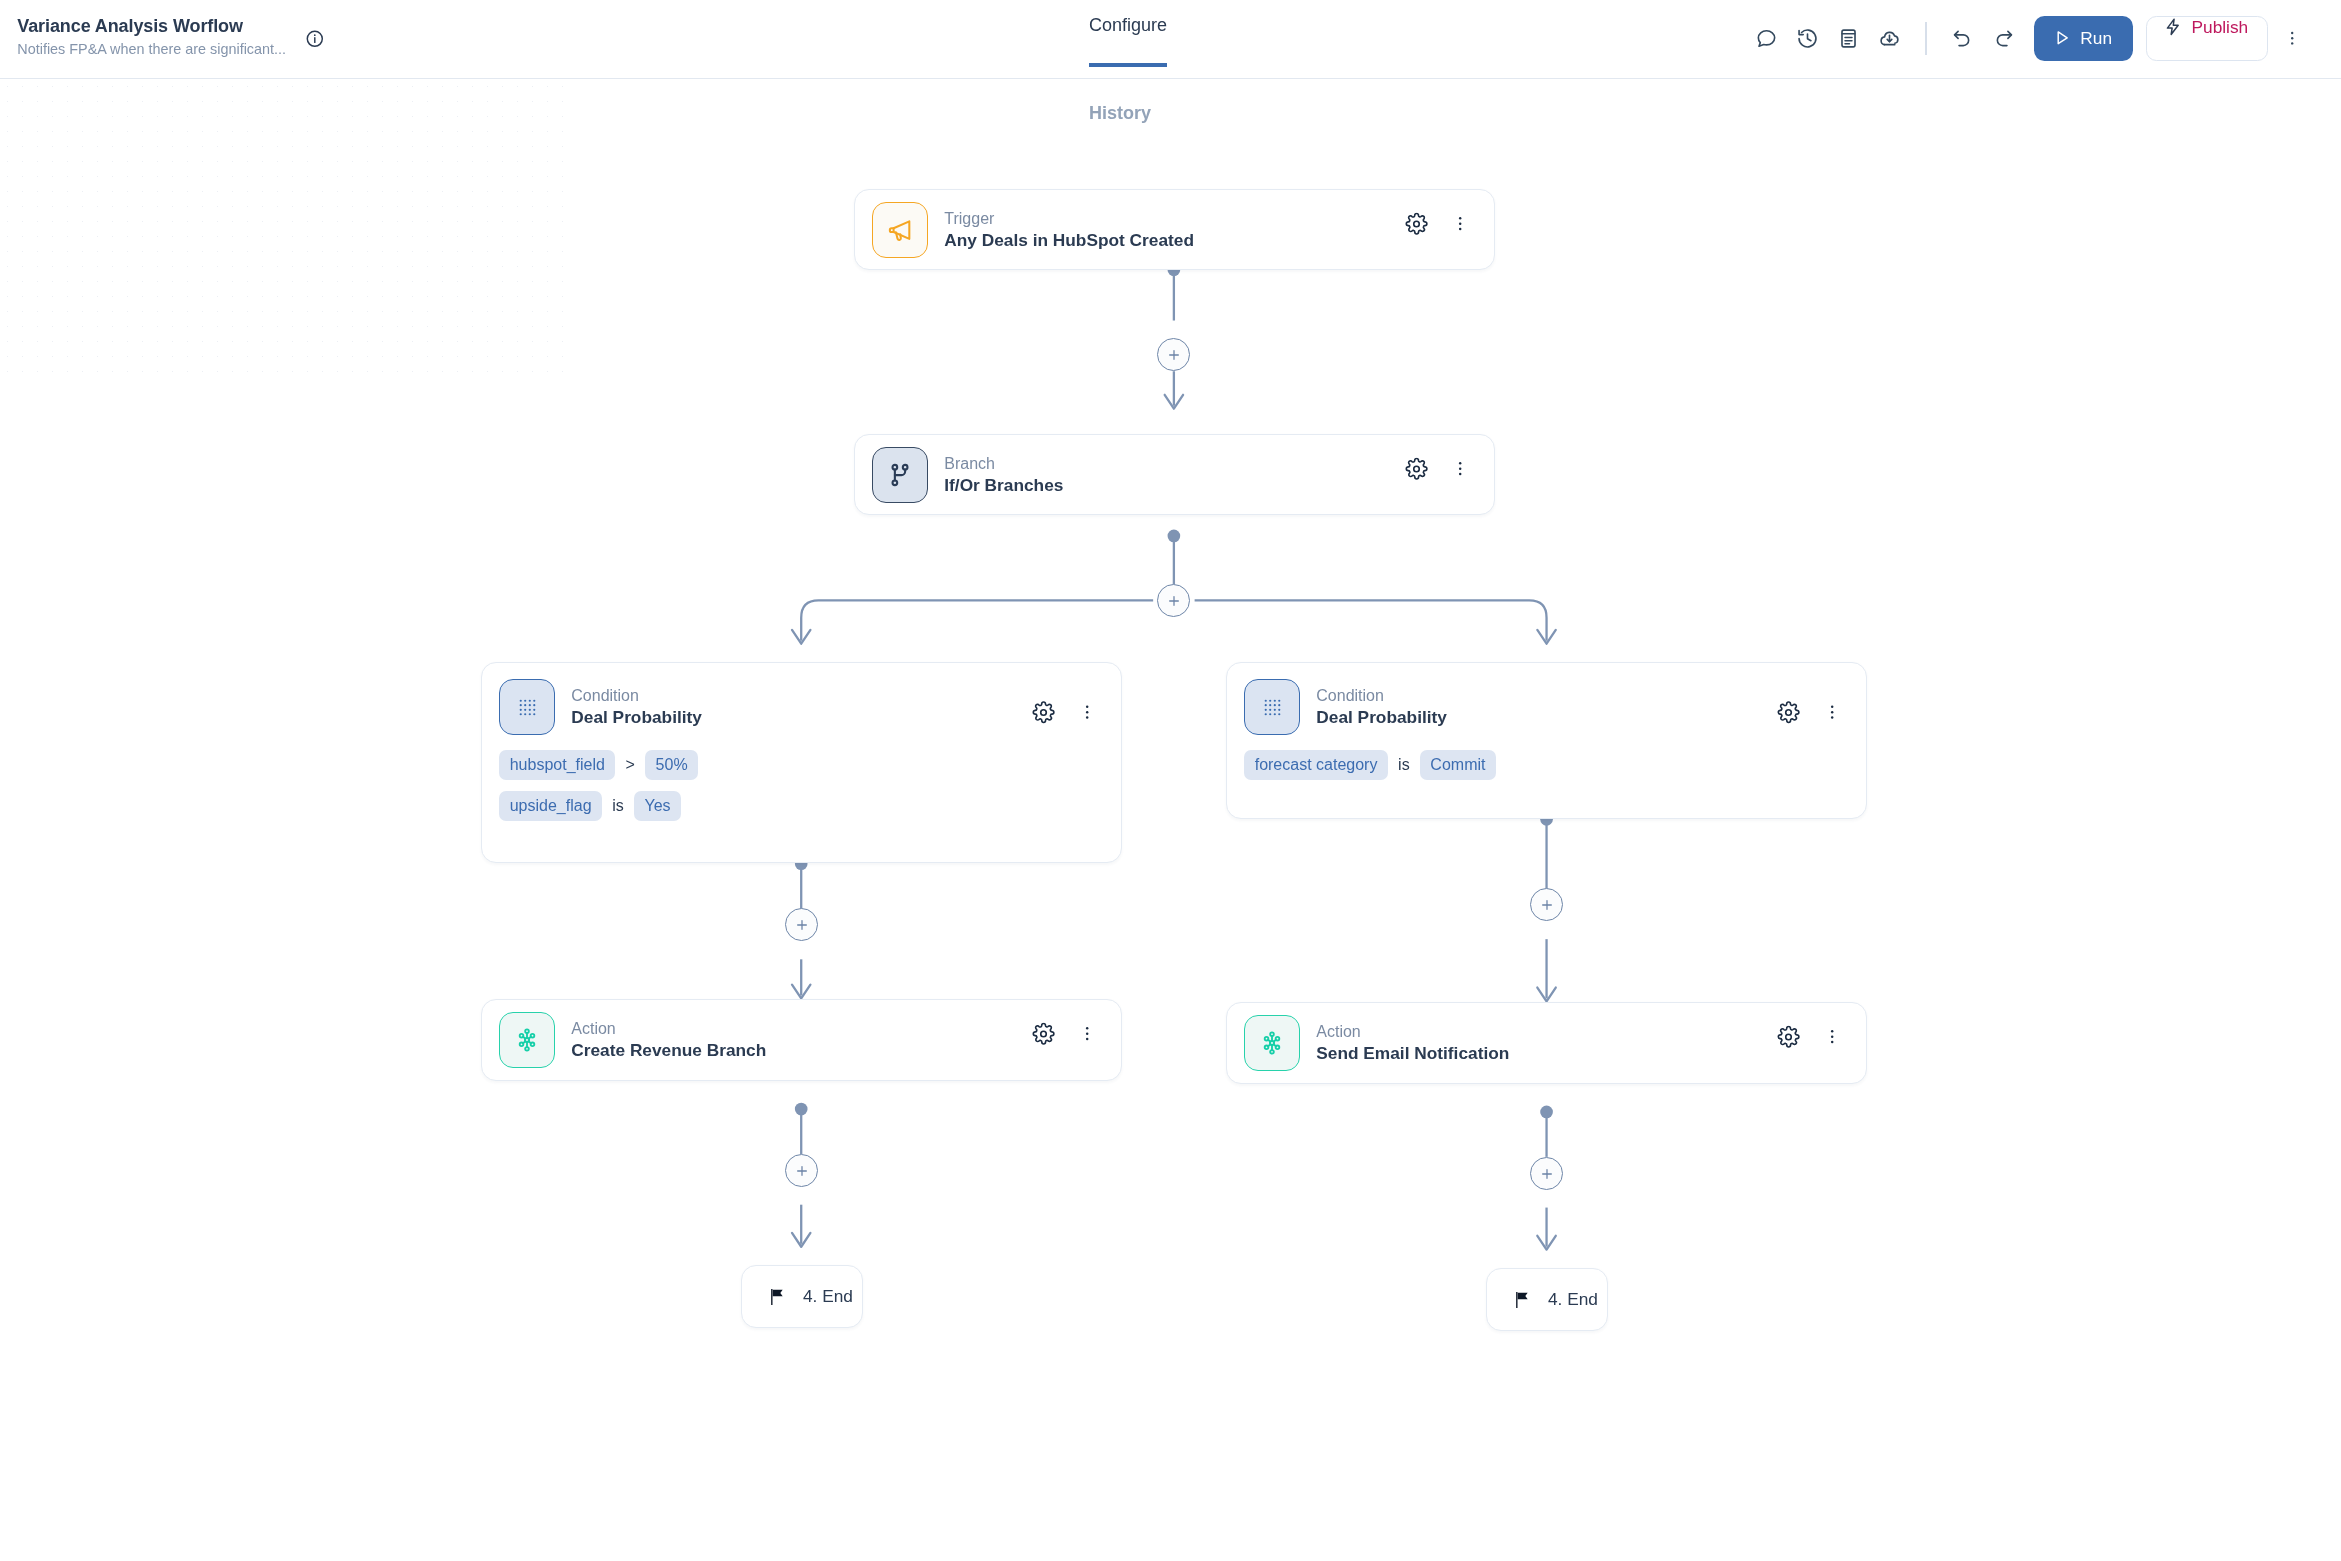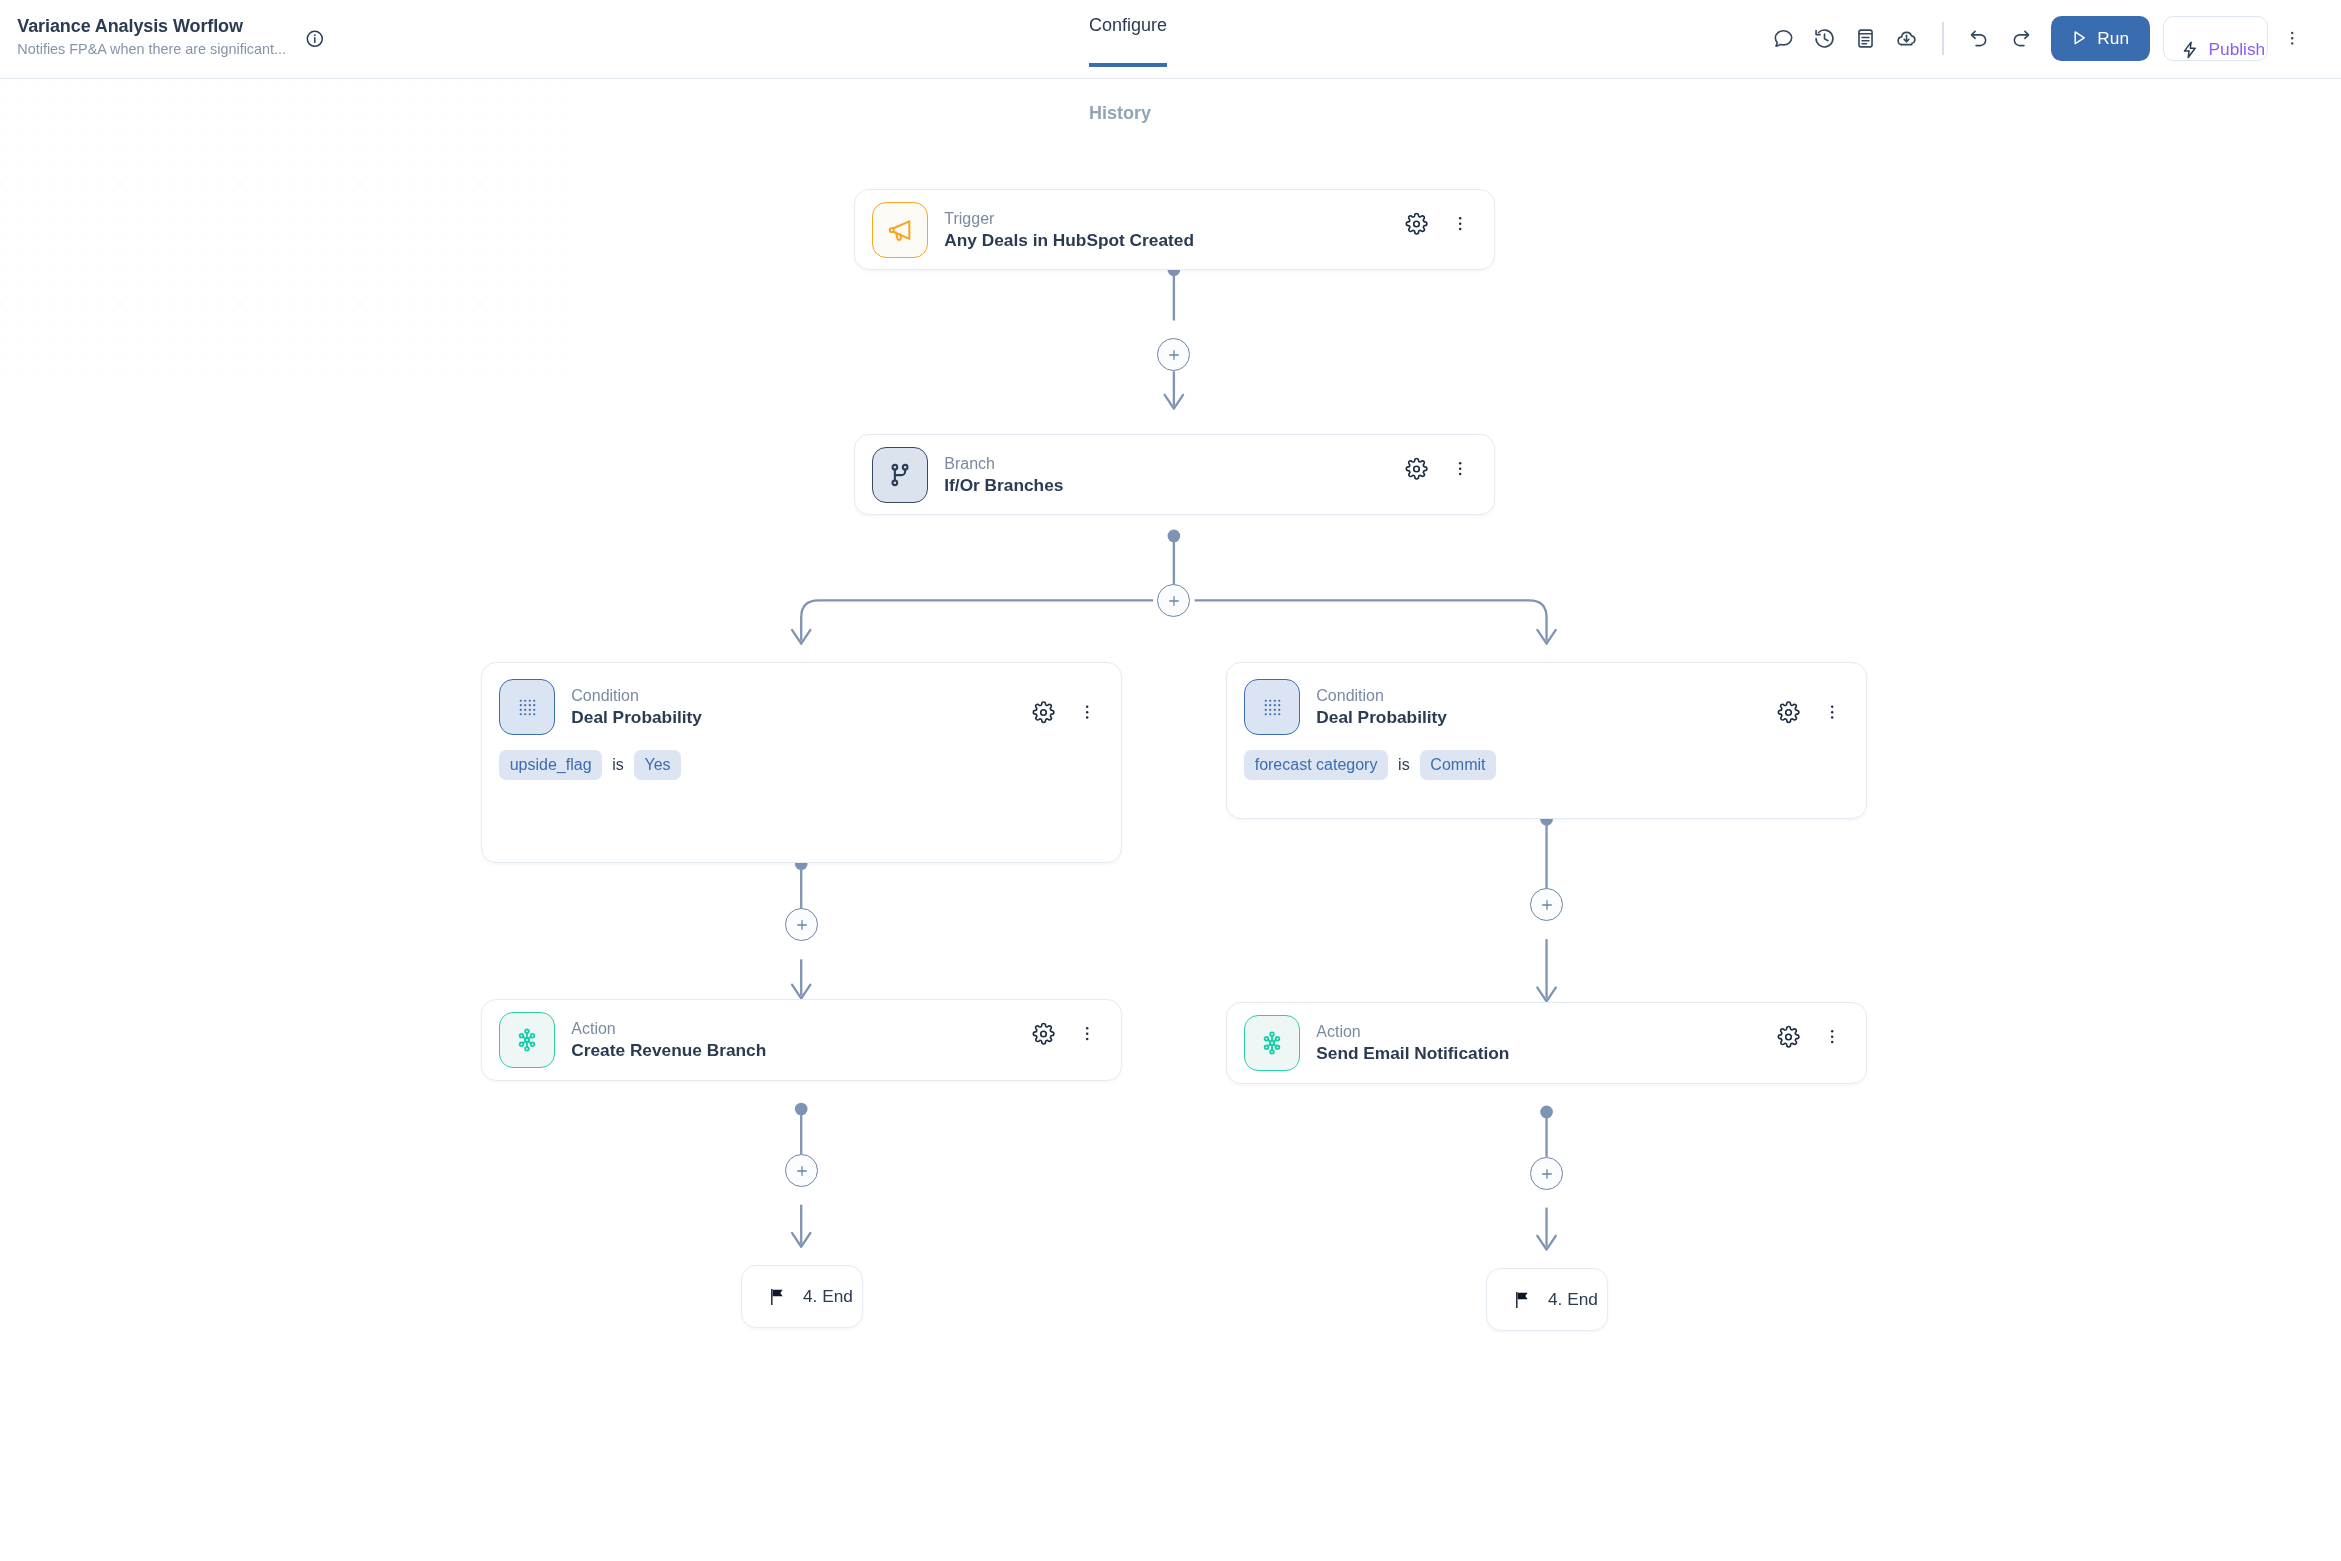--- a/index.html
+++ b/index.html
@@ -99,27 +99,27 @@
     border: none;
     border-radius: 10.4px;
     height: 45px;
     padding: 0 21px 0 17.3px;
     font-size: 17.3px;
     font-family: "Liberation Sans", sans-serif;
     cursor: pointer;
     margin-left: 10.4px;
   }
   .btn-publish {
-    display: flex; align-items: flex-end; gap: 9.2px;
+    display: flex; align-items: flex-start; gap: 9.2px;
     background: #ffffff;
-    color: #8b5cf6;
+    color: #be185d;
     border: 1.7px solid #dde5f0;
     border-radius: 10.4px;
     height: 45px;
-    padding: 0 2px 0 16px;
+    padding: 0 19px 0 16px;
     font-size: 17.3px;
     font-family: "Liberation Sans", sans-serif;
     cursor: pointer;
     margin-left: 12.7px;
   }
   .kebab-hdr {
     width: 36px; height: 41px;
     display: flex; align-items: center; justify-content: center;
     cursor: pointer;
     margin-left: 5.8px;
@@ -519,20 +519,25 @@
           <svg width="18.4" height="18.4" viewBox="0 0 24 24" fill="#1c2c42">
             <circle cx="12" cy="5" r="1.6"></circle>
               <circle cx="12" cy="12" r="1.6"></circle>
               <circle cx="12" cy="19" r="1.6"></circle>
           </svg>
         </div>
       </div>
     </div>
     <div class="cond-rows">
       <div class="cond-row">
+        <span class="chip">hubspot_field</span>
+        <span class="op">&gt;</span>
+        <span class="chip">50%</span>
+      </div>
+      <div class="cond-row">
         <span class="chip">upside_flag</span>
         <span class="op">is</span>
         <span class="chip">Yes</span>
       </div>
     </div>
   </div>
 
   <div class="node" style="left:1226px; top:583px; width:641px; height:157px;">
     <div class="node-head">
       <div class="node-icon icon-cond">

